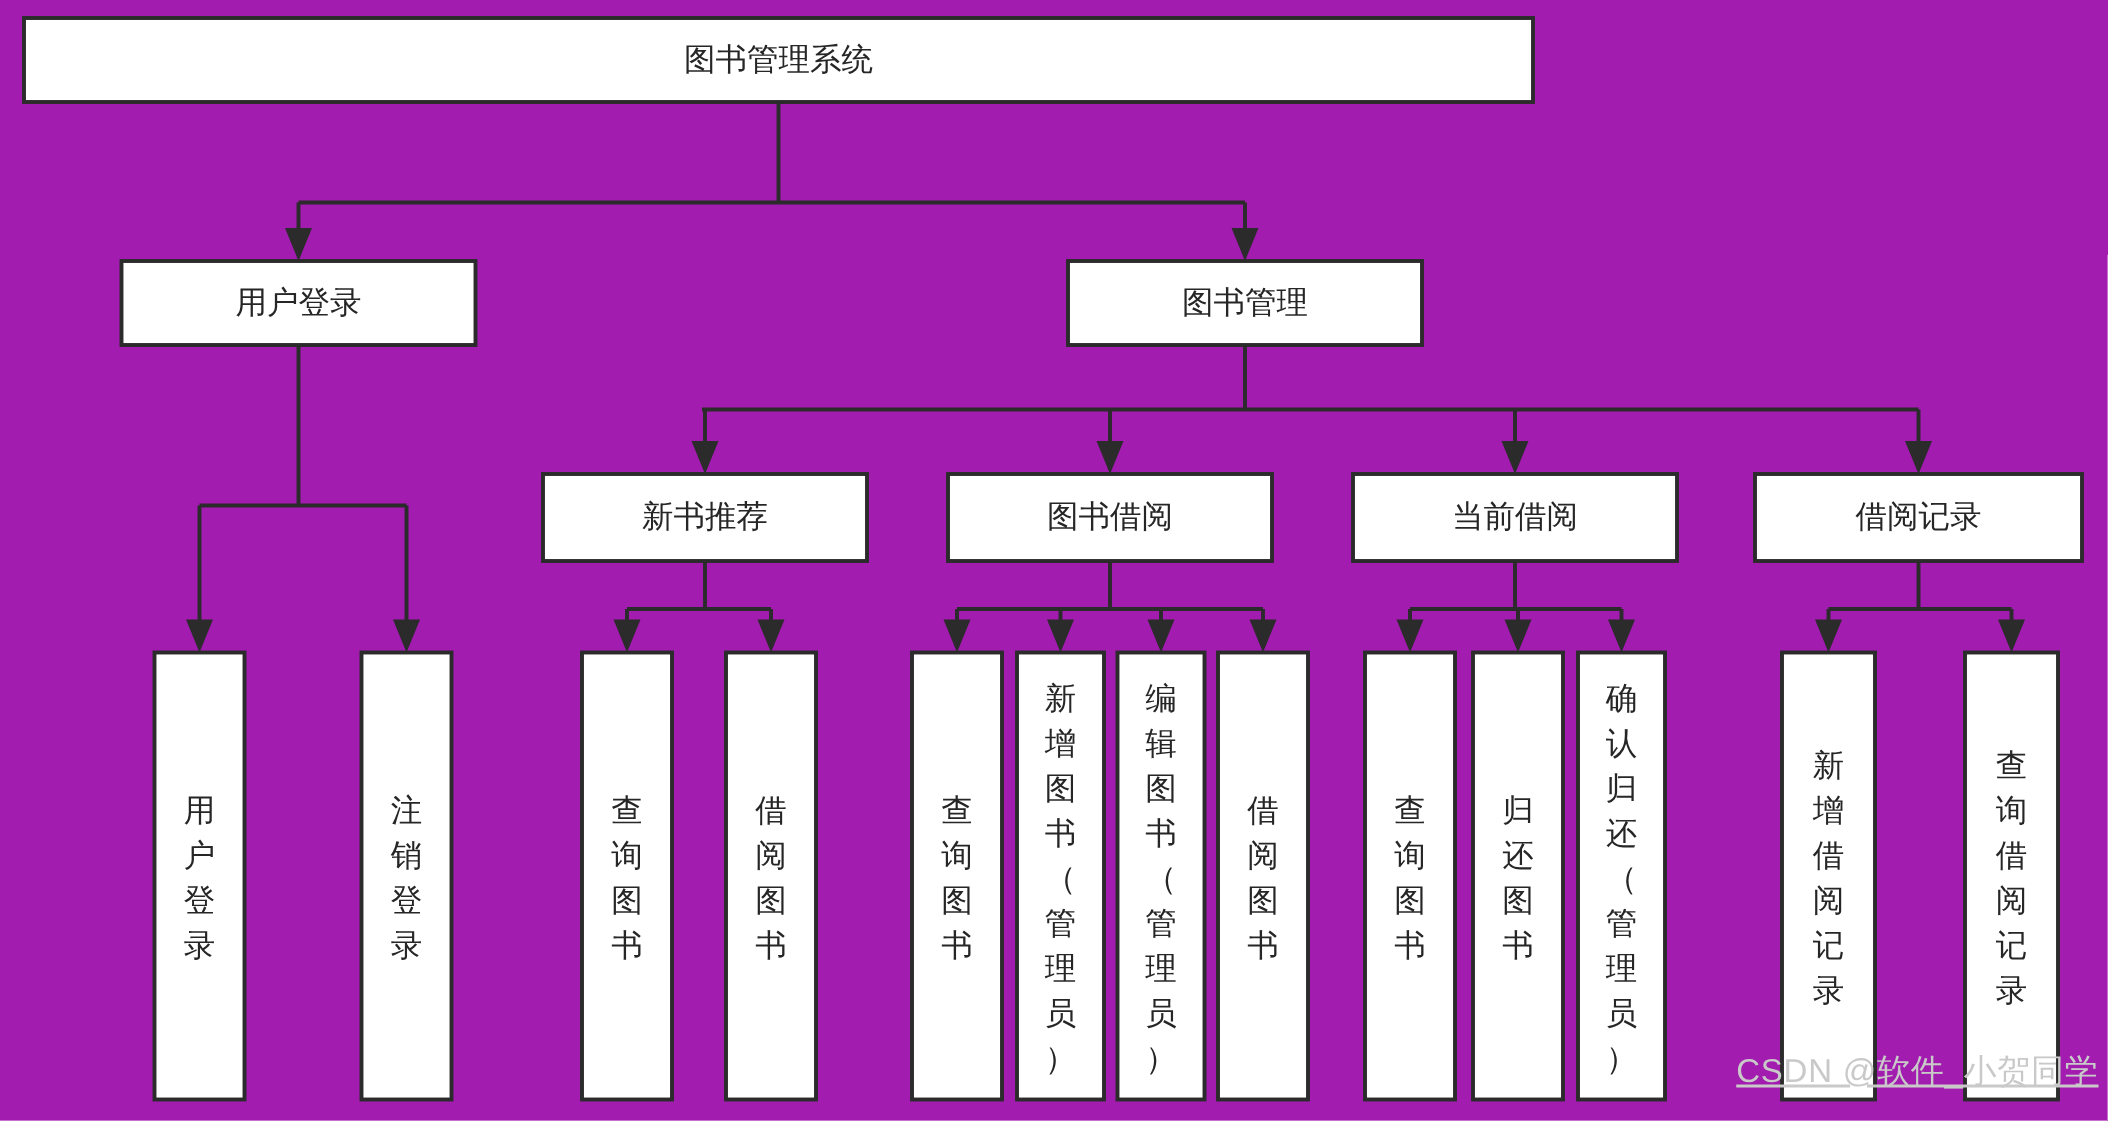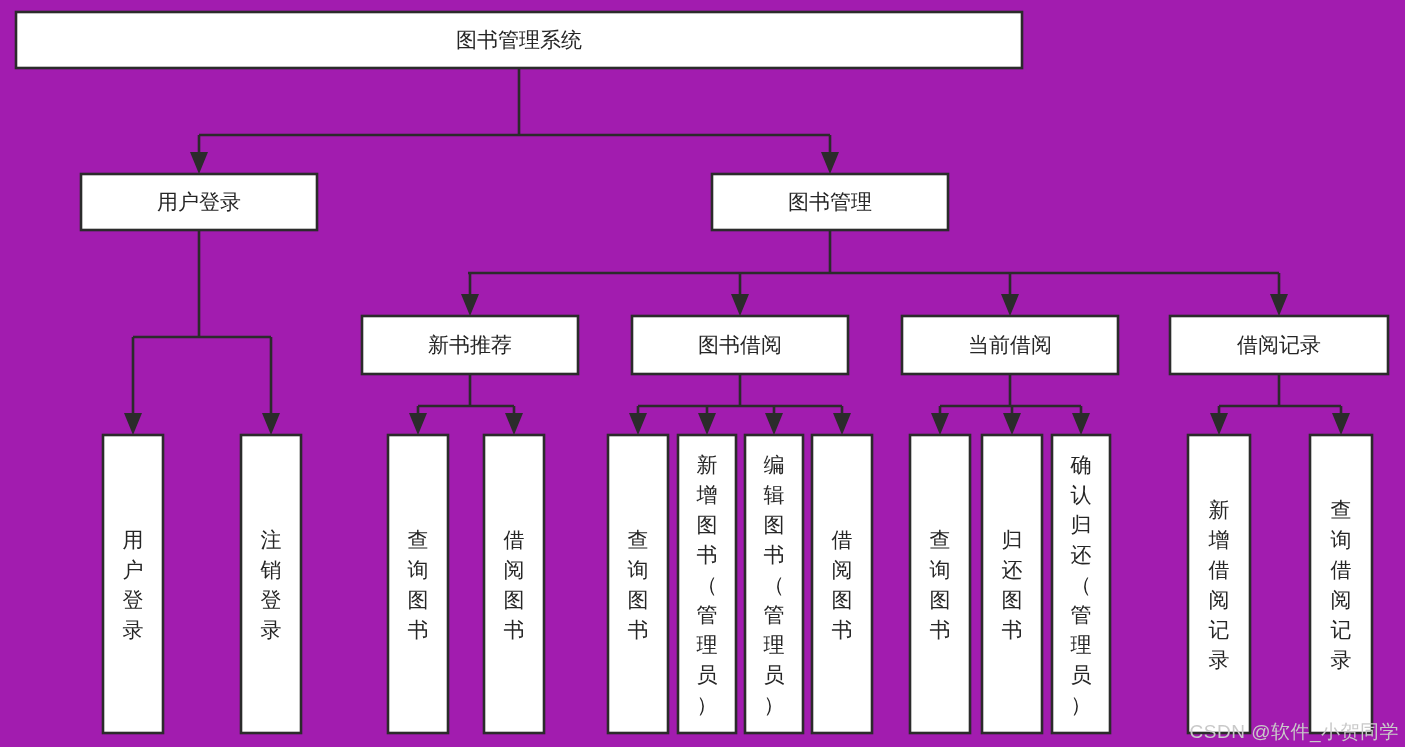--- a/index.html
+++ b/index.html
@@ -51,27 +51,28 @@
   }
   .node-label-v {
     font-family: "Liberation Sans", "DejaVu Sans", sans-serif;
     font-size: 21px;
     fill: #262626;
     text-anchor: middle;
   }
   .watermark {
     position: absolute;
     right: 6px;
-    bottom: 2px;
-    font-family: "Liberation Sans", "DejaVu Sans", sans-serif;
-    font-size: 19px;
+    bottom: 18px;
+    font-family: "Liberation Sans", "DejaVu Sans", sans-serif;
+    font-size: 22px;
     color: #c9c9c9;
     letter-spacing: 0.5px;
     user-select: none;
     pointer-events: none;
+    text-decoration: underline;
   }
 </style>
 </head>
 <body>
 
 <div id="diagram-root">
 
   <svg class="flow" viewBox="0 0 1405 747">
     <g id="connectors-layer">
         <line x1="519" y1="68" x2="519" y2="135" class="conn"></line>

